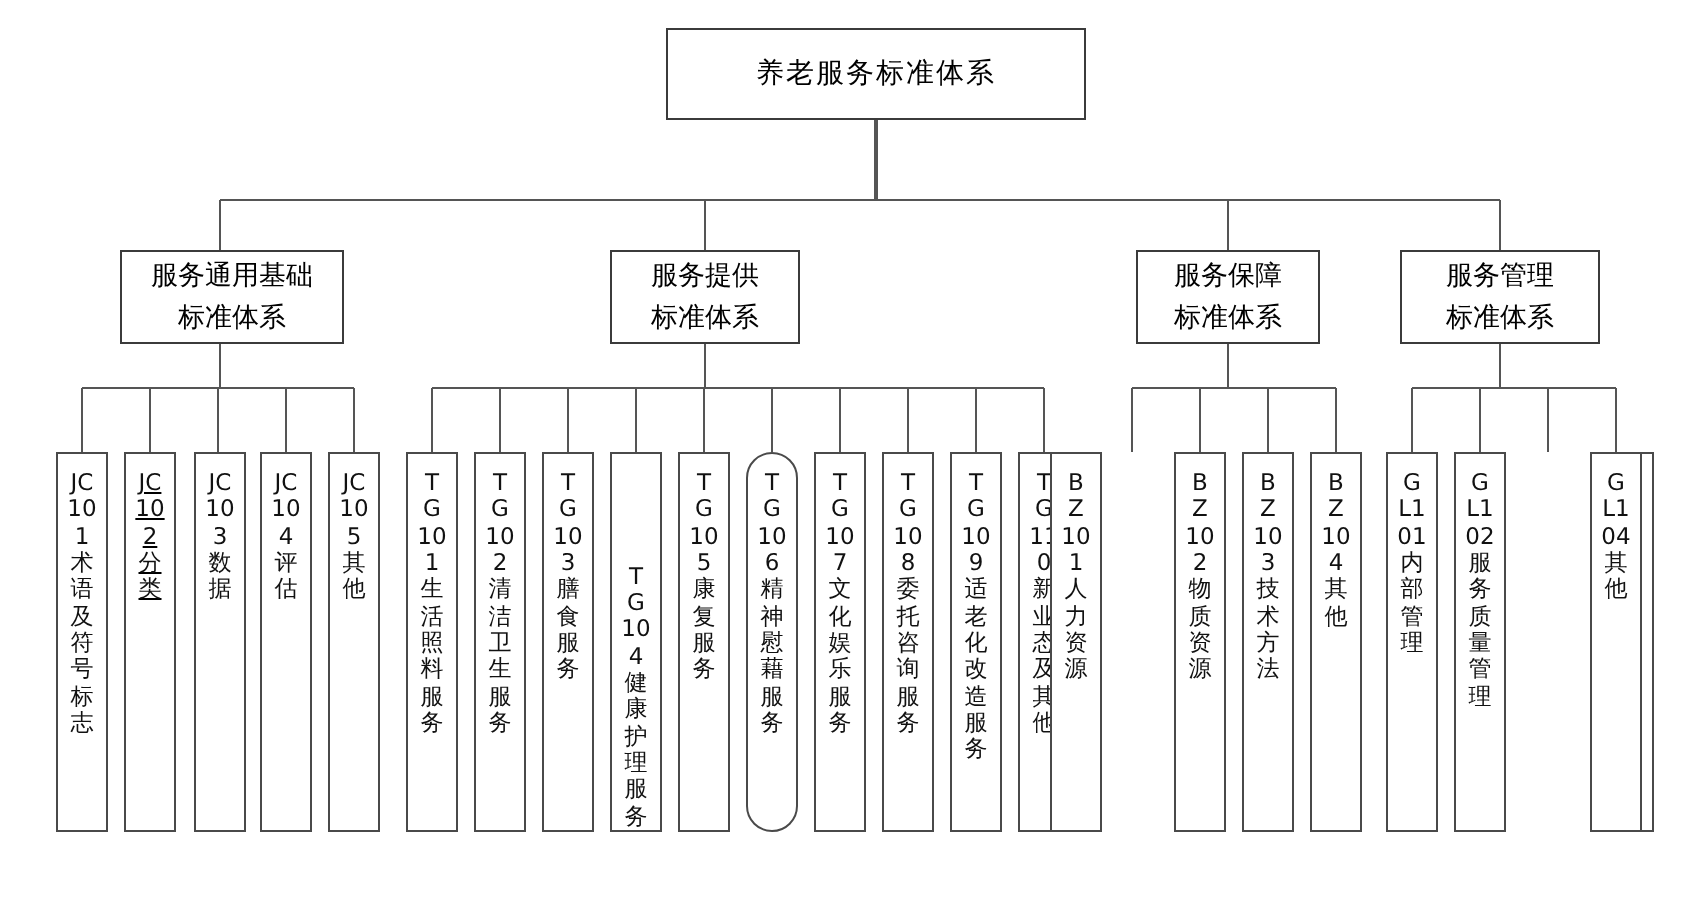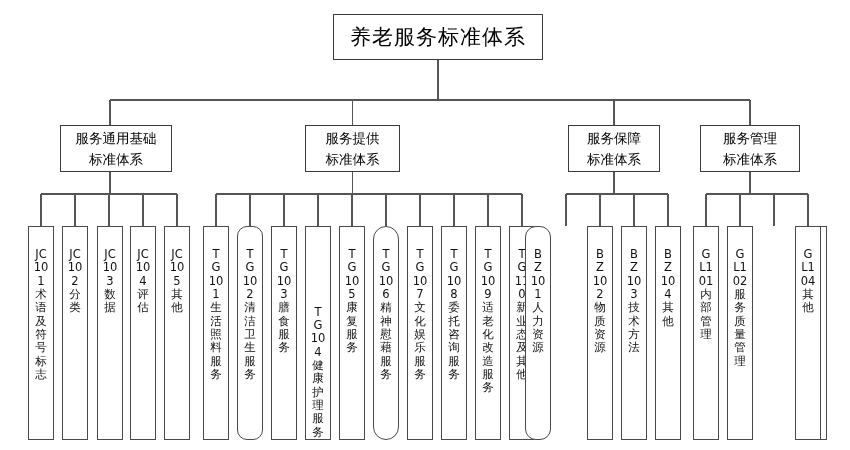--- a/index.html
+++ b/index.html
@@ -18,37 +18,37 @@
     border:1.6px solid #3b3b3b;
     display:flex;
     align-items:center;
     justify-content:center;
     text-align:center;
     color:#000000;
     z-index:2;
   }
   .root{
     left:333px;top:14px;width:210px;height:46px;
-    font-size:21px;
+    font-size:14px;
     letter-spacing:1px;
     border-width:1.8px;
   }
   .lvl2{
     height:47px;
     font-size:13.5px;
     line-height:1.55;
     border-width:1.6px;
   }
   .lvl2 .txt{display:block;white-space:pre-line;}
   .leaf{
-    top:226px;height:214px;width:26px;
+    top:226px;height:190px;width:26px;
     border:1.4px solid #4a4a4a;
     align-items:flex-start;
     justify-content:center;
-    padding-top:21px;
+    padding-top:8px;
   }
   .leaf .vtxt{
     display:block;
     font-size:11.5px;
     line-height:1.16;
     letter-spacing:0px;
     width:15px;
     word-break:break-all;
     white-space:normal;
     text-align:center;
@@ -119,36 +119,36 @@
       </div>
       <div class="node lvl2" style="left: 700px; top: 125px; width: 100px; height: 47px;">
         <span class="txt">服务管理
 标准体系</span>
       </div>
     </div>
   <div id="leaf-layer">
       <div class="node leaf" style="left: 28px;">
         <span class="vtxt">JC101术语及符号标志</span>
       </div>
-      <div class="node leaf" style="left: 62px;">
+      <div class="node leaf" style="left: 62px; text-decoration: underline;">
         <span class="vtxt">JC102分类</span>
       </div>
       <div class="node leaf" style="left: 97px;">
         <span class="vtxt">JC103数据</span>
       </div>
       <div class="node leaf" style="left: 130px;">
         <span class="vtxt">JC104评估</span>
       </div>
       <div class="node leaf" style="left: 164px;">
         <span class="vtxt">JC105其他</span>
       </div>
       <div class="node leaf" style="left: 203px;">
         <span class="vtxt">TG101生活照料服务</span>
       </div>
-      <div class="node leaf" style="left: 237px; border-radius: 10px;">
+      <div class="node leaf" style="left: 237px;">
         <span class="vtxt">TG102清洁卫生服务</span>
       </div>
       <div class="node leaf" style="left: 271px;">
         <span class="vtxt">TG103膳食服务</span>
       </div>
       <div class="node leaf" style="left: 305px; align-items: flex-end;">
         <span class="vtxt">TG104健康护理服务</span>
       </div>
       <div class="node leaf" style="left: 339px;">
         <span class="vtxt">TG105康复服务</span>
@@ -161,21 +161,21 @@
       </div>
       <div class="node leaf" style="left: 441px;">
         <span class="vtxt">TG108委托咨询服务</span>
       </div>
       <div class="node leaf" style="left: 475px;">
         <span class="vtxt">TG109适老化改造服务</span>
       </div>
       <div class="node leaf" style="left: 509px;">
         <span class="vtxt">TG110新业态及其他</span>
       </div>
-      <div class="node leaf" style="left: 525px; border-radius: 11px;">
+      <div class="node leaf" style="left: 525px;">
         <span class="vtxt">BZ101人力资源</span>
       </div>
       <div class="node leaf" style="left: 587px;">
         <span class="vtxt">BZ102物质资源</span>
       </div>
       <div class="node leaf" style="left: 621px;">
         <span class="vtxt">BZ103技术方法</span>
       </div>
       <div class="node leaf" style="left: 655px;">
         <span class="vtxt">BZ104其他</span>

